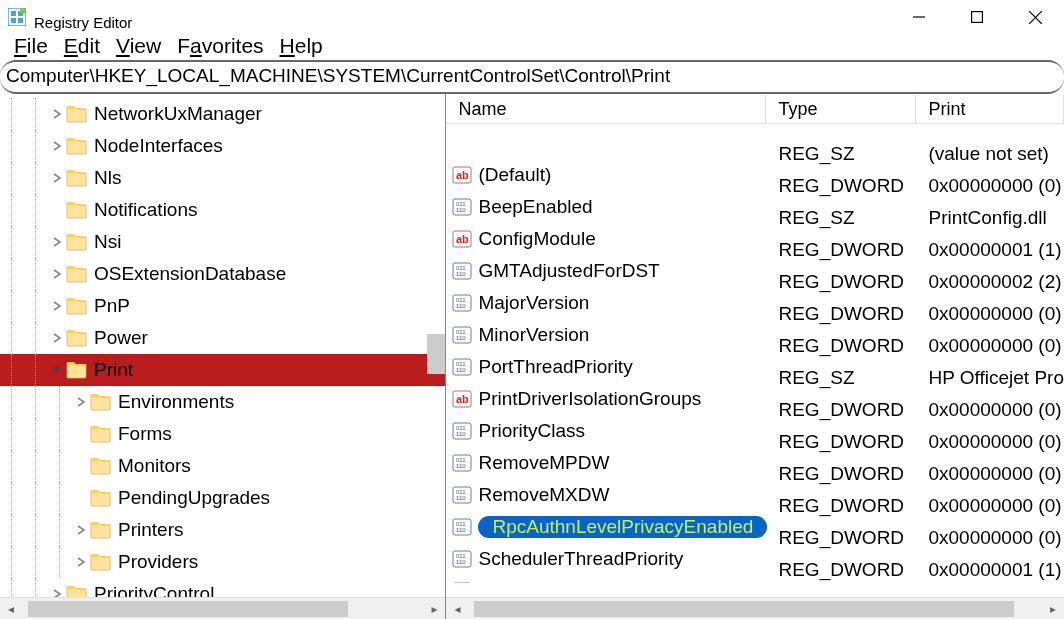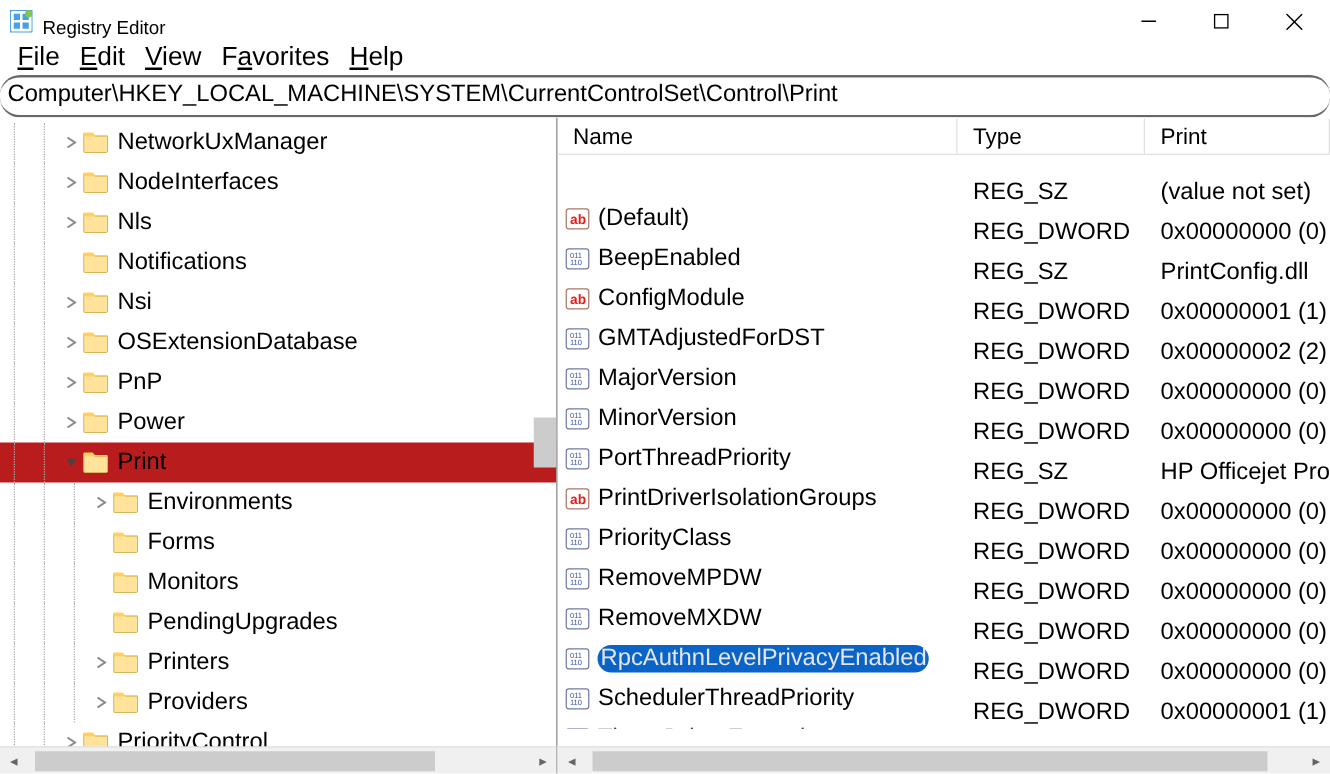--- a/index.html
+++ b/index.html
@@ -187,22 +187,22 @@
     padding-left: 12px;
     overflow: hidden;
   }
   .val-icon {
     width: 20px; height: 20px;
     margin-right: 6px;
     flex: 0 0 20px;
   }
   .row-sel .cell-name span.nm {
     background: #0a64c8;
-    color: #e5e5e5;
-    padding: 0 2px;
+    color: #bef264;
+    padding: 0 14px;
     border-radius: 11px;
   }
   
   .hscroll {
     height: 22px;
     background: #f0f0f0;
     display: flex;
     align-items: center;
     border-top: 1px solid #e0e0e0;
   }

